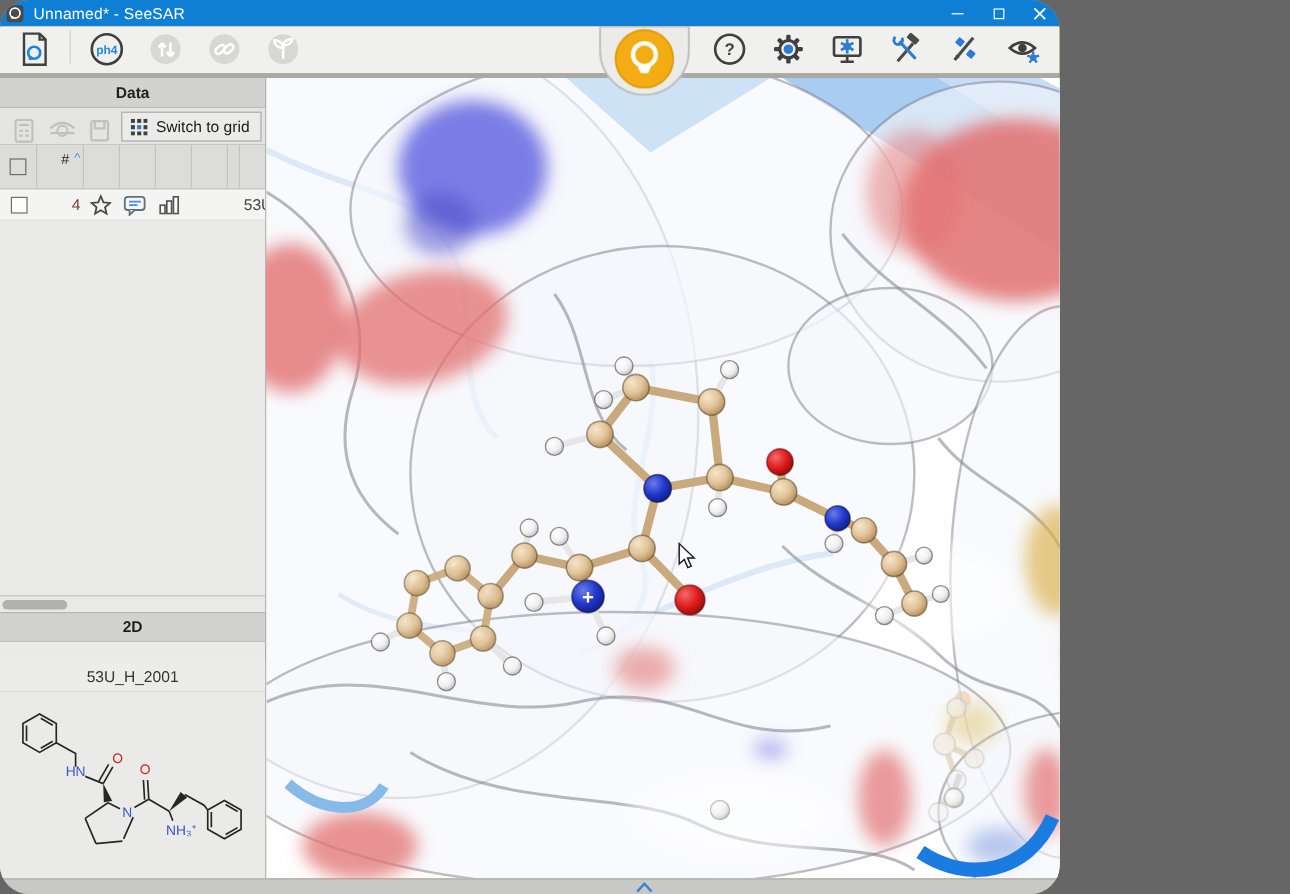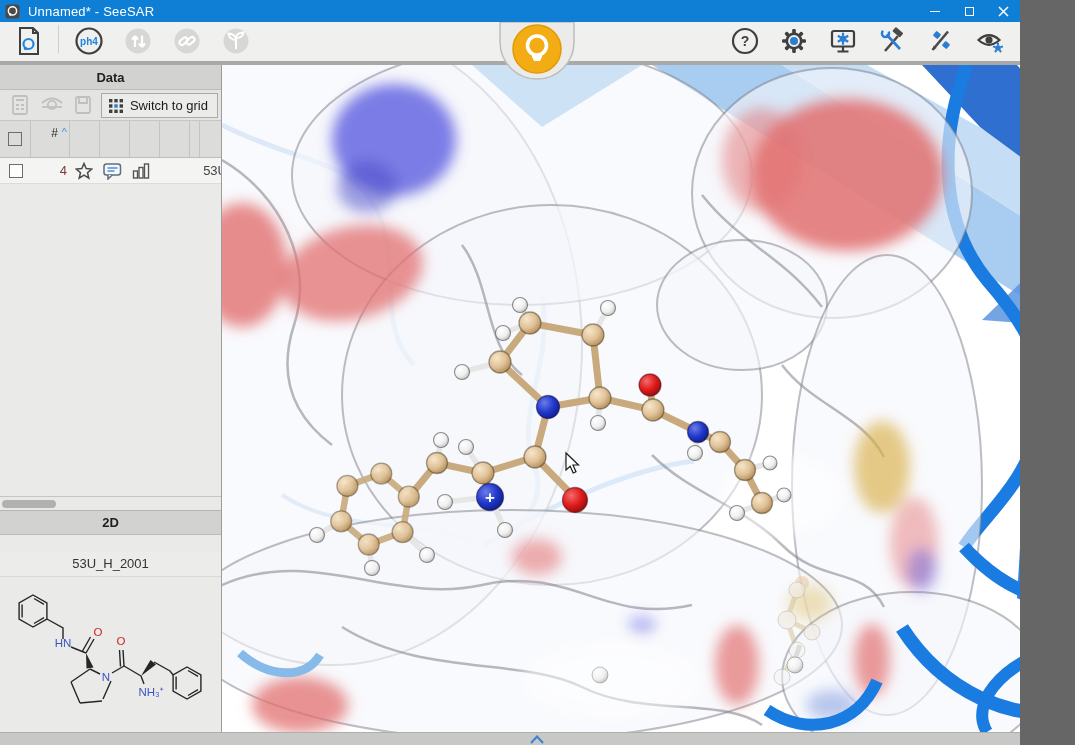--- a/index.html
+++ b/index.html
@@ -1,17 +1,17 @@
 <!DOCTYPE html>
 <html><head>
 <meta charset="utf-8">
 <style>
   html,body{margin:0;padding:0;background:#666;}
   *{box-sizing:border-box;font-family:"Liberation Sans",sans-serif;}
-  .window{position:relative;width:1020px;height:745px;background:#eab308;overflow:hidden;box-shadow:inset 0 0 0 1px #8a8a8a;}
+  .window{position:relative;width:883px;height:745px;background:#eab308;overflow:hidden;box-shadow:inset 0 0 0 1px #8a8a8a;border-radius:24px;}
 
   
   .titlebar{position:absolute;top:0;left:0;right:0;height:22px;background:#0f7fd6;display:flex;align-items:center;color:#fff;}
   .titlebar .appicon{margin:0 8px 0 5px;width:15px;height:15px;flex:0 0 auto;}
   .titlebar .title{font-size:13px;letter-spacing:.2px;}
   .win-controls{margin-left:auto;display:flex;height:100%;}
   .win-btn{width:34px;height:22px;display:flex;align-items:center;justify-content:center;}
   .glyph-min{width:10px;height:0;border-top:1.6px solid #fff;}
   .glyph-max{width:9px;height:9px;border:1.5px solid #fff;}
 
@@ -22,21 +22,21 @@
   .tb-item{width:31px;height:31px;margin:0 9px;display:flex;align-items:center;justify-content:center;}
   .tb-sep{width:1px;height:28px;background:#cfcfcd;margin:0 5px;}
   .toolbar-strip{position:absolute;top:61px;left:0;right:0;height:4px;background:#a9a9a9;}
 
   
   .bulb{position:absolute;left:499px;top:22px;width:76px;height:60px;z-index:6;}
 
   
   .left-panel{position:absolute;top:65px;left:0;width:222px;height:667px;display:flex;flex-direction:column;background:#eaeae8;border-right:1px solid #9c9c9a;}
   .panel-header{height:25px;background:#d2d2d0;border-bottom:1px solid #bcbcba;display:flex;align-items:center;justify-content:center;font-size:13px;color:#1f1f1f;font-weight:bold;}
-  .data-toolbar{height:31px;background:#e4e4e2;position:relative;display:flex;align-items:center;border-bottom:1px solid #c6c6c4;text-decoration:underline;}
+  .data-toolbar{height:31px;background:#e4e4e2;position:relative;display:flex;align-items:flex-end;border-bottom:1px solid #c6c6c4;text-decoration:underline;}
   .dis-ico{margin-left:10px;opacity:.95;}
   .switch-btn{position:absolute;right:3px;top:3px;height:25px;padding:0 9px 0 7px;background:#ebebe9;border:1px solid #a9a9a7;display:flex;align-items:center;gap:7px;font-size:13px;color:#1a1a1a;}
   .table-header{height:37px;background:#dcdcda;display:flex;border-bottom:1px solid #bdbdbb;position:relative;}
   .th-cell{border-right:1px solid #c4c4c2;height:100%;}
   .table-row{height:26px;background:#f4f4f2;border-bottom:1px solid #dcdcda;display:flex;align-items:center;position:relative;overflow:hidden;}
   .checkbox{width:14px;height:14px;border:1.5px solid #6d6d6b;background:#fdfdfc;}
   .num-col{font-size:13px;color:#7c3a35;}
   .data-filler{flex:1;background:#eaeae8;}
   .hscroll{height:14px;background:#e9e9e7;border-top:1px solid #c5c5c3;position:relative;}
   .hscroll .thumb{position:absolute;left:2px;top:3px;width:54px;height:8px;border-radius:4px;background:#b1b1af;}

